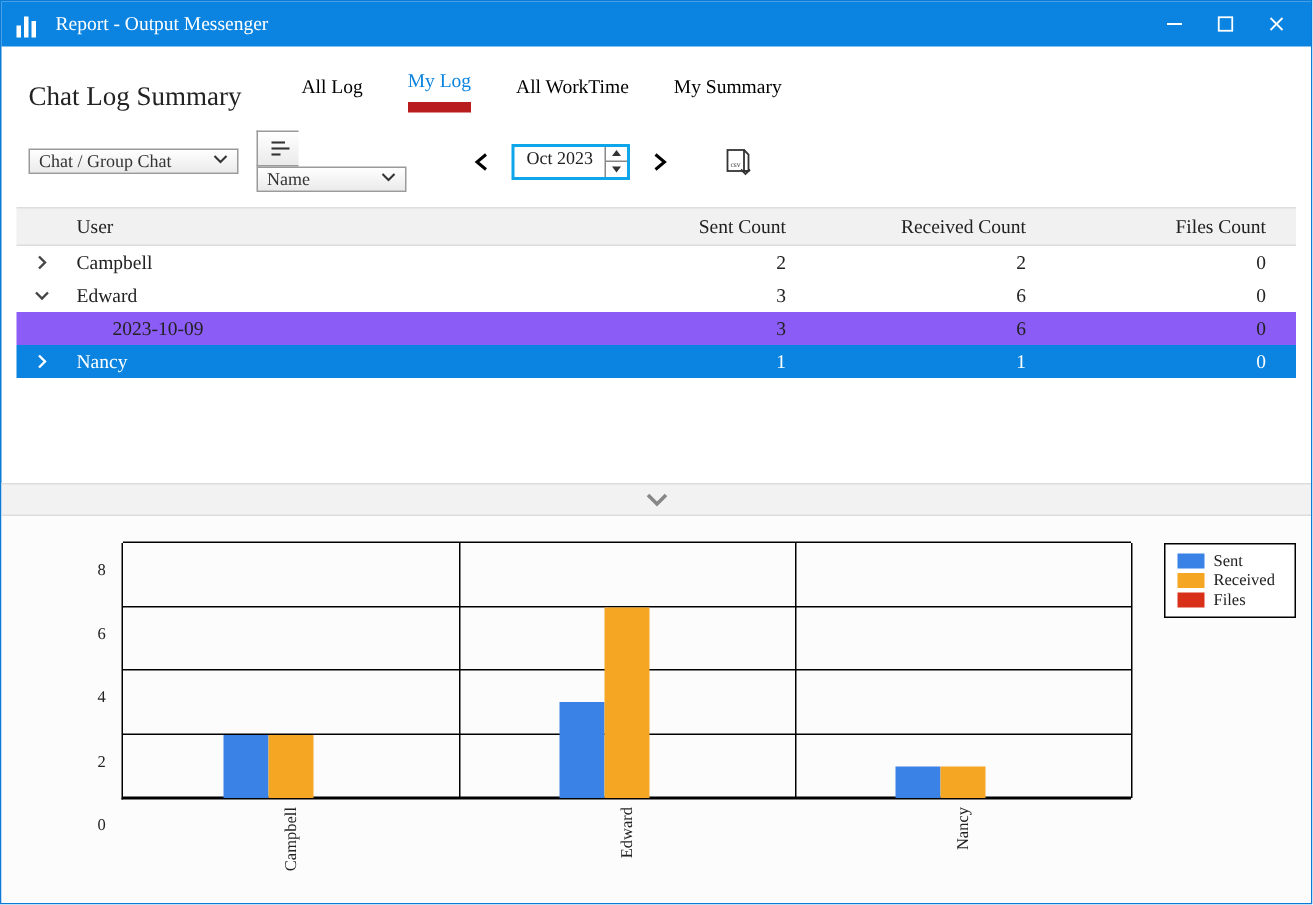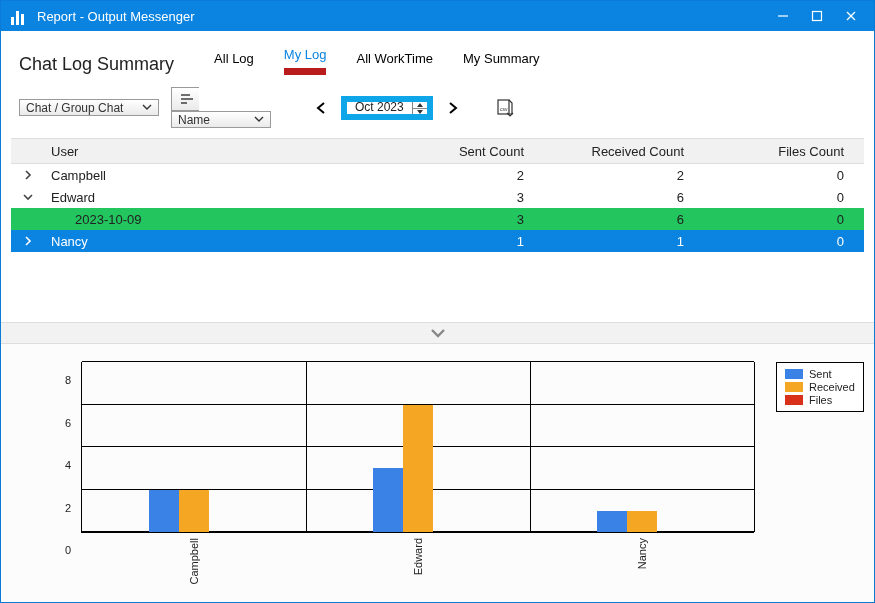--- a/index.html
+++ b/index.html
@@ -1,16 +1,16 @@
 <!DOCTYPE html>
 <html><head>
 <meta charset="utf-8">
 <style>
   html,body{margin:0;padding:0;font-family:"Segoe UI",Arial,sans-serif;font-size:13px;color:#222;background:#fff;}
-  .window{width:875px;height:603px;border:1px solid #0a7bd6;box-sizing:border-box;position:relative;display:flex;flex-direction:column;}
+  .window{width:875px;height:603px;border:1px solid #0a7bd6;box-sizing:border-box;position:relative;display:flex;flex-direction:column;font-family:Liberation Serif, serif;}
   
   .titlebar{height:30px;background:#0a84e0;color:#fff;display:flex;align-items:center;padding:0 6px;}
   .titlebar .app-icon{width:18px;height:18px;display:flex;align-items:flex-end;gap:2px;margin-right:8px;margin-left:4px;}
   .titlebar .app-icon span{display:inline-block;width:3px;background:#fff;}
   .titlebar .title{flex:1;font-size:13px;}
   .win-controls{display:flex;gap:0;}
   .win-btn{width:34px;height:30px;display:flex;align-items:center;justify-content:center;color:#fff;}
   .win-btn svg{width:12px;height:12px;stroke:#fff;stroke-width:1.2;fill:none;}
   
   .header{display:flex;align-items:flex-end;padding:12px 6px 0 18px;height:44px;box-sizing:border-box;}
@@ -20,36 +20,36 @@
   .tab.active{color:#0a84e0;border-bottom:7px solid #b91c1c;}
   
   .toolbar{display:flex;align-items:center;gap:12px;padding:12px 18px 10px 18px;}
   .combo{height:17px;border:1px solid #9a9a9a;background:linear-gradient(#fff,#eaeaea);display:flex;align-items:center;padding:0 6px;font-size:12px;color:#333;box-sizing:border-box;}
   .combo .chev{margin-left:auto;}
   .combo.type{width:140px;}
   .sort-group{display:flex;flex-direction:column;}
   .sort-icon{width:28px;height:24px;border:1px solid #9a9a9a;border-right:none;background:linear-gradient(#fff,#eaeaea);display:flex;align-items:center;justify-content:center;box-sizing:border-box;}
   .combo.name{width:100px;}
   .nav-arrow{width:16px;display:flex;align-items:center;justify-content:center;cursor:pointer;}
-  .date-box{height:24px;border:6px solid #0ea5e9;display:flex;align-items:flex-end;box-sizing:border-box;}
+  .date-box{height:24px;border:2px solid #0ea5e9;display:flex;align-items:flex-start;box-sizing:border-box;}
   .date-box .date-text{padding:0 8px;font-size:12px;}
   .spinner{width:14px;height:100%;border-left:1px solid #888;display:flex;flex-direction:column;}
   .spinner div{flex:1;display:flex;align-items:center;justify-content:center;}
   .spinner div:first-child{border-bottom:1px solid #888;}
   .csv-icon{width:20px;height:20px;cursor:pointer;}
   
   .table{width:calc(100% - 20px);margin:0 10px;}
   .thead{display:flex;background:#f1f1f1;border-top:1px solid #ddd;border-bottom:1px solid #ddd;height:24px;align-items:center;font-size:13px;color:#222;}
   .col-exp{width:34px;}
   .col-user{flex:1;padding-left:6px;}
   .col-num{width:140px;text-align:right;padding-right:20px;}
   .trow{display:flex;height:22px;align-items:center;font-size:13px;}
   .trow .exp{width:34px;display:flex;align-items:center;justify-content:center;color:#444;}
   .trow.child .col-user{padding-left:30px;}
-  .trow.child{background:#22c55e;}
+  .trow.child{background:#8b5cf6;}
   .trow.selected{background:#0a84e0;color:#fff;}
   .trow.selected .exp{color:#fff;}
   
   .splitter{height:20px;background:#f2f2f2;border-top:1px solid #ddd;border-bottom:1px solid #ddd;display:flex;align-items:center;justify-content:center;margin-top:70px;}
   .chart-wrap{flex:1;background:#fcfcfc;position:relative;}
   .chart-area{position:absolute;left:40px;top:18px;right:120px;bottom:50px;}
   .plot{position:absolute;left:40px;right:0;top:0;bottom:18px;border-left:1px solid #000;border-bottom:1px solid #000;}
   .ytick{position:absolute;left:0;width:100%;border-top:1px solid #000;height:0;} 
   .xgrid{position:absolute;top:0;bottom:0;border-left:1px solid #000;width:0;}
   .bar{position:absolute;bottom:0;width:30px;}

